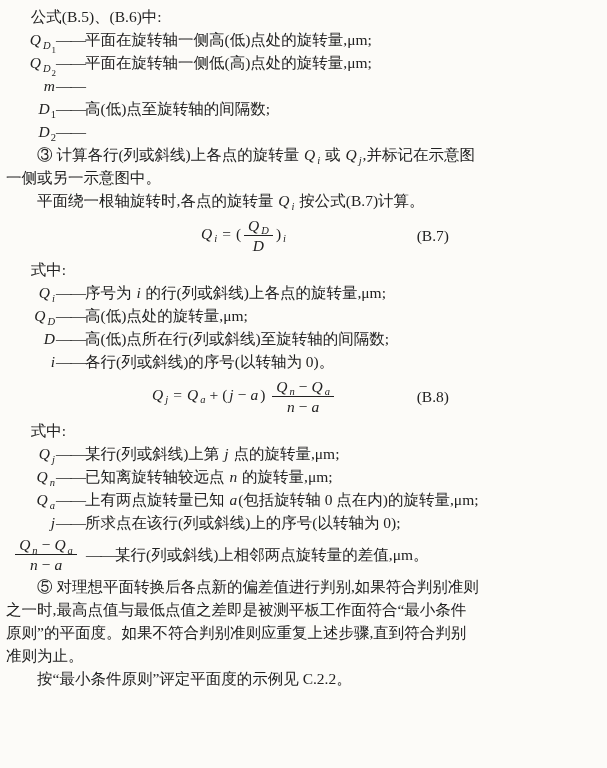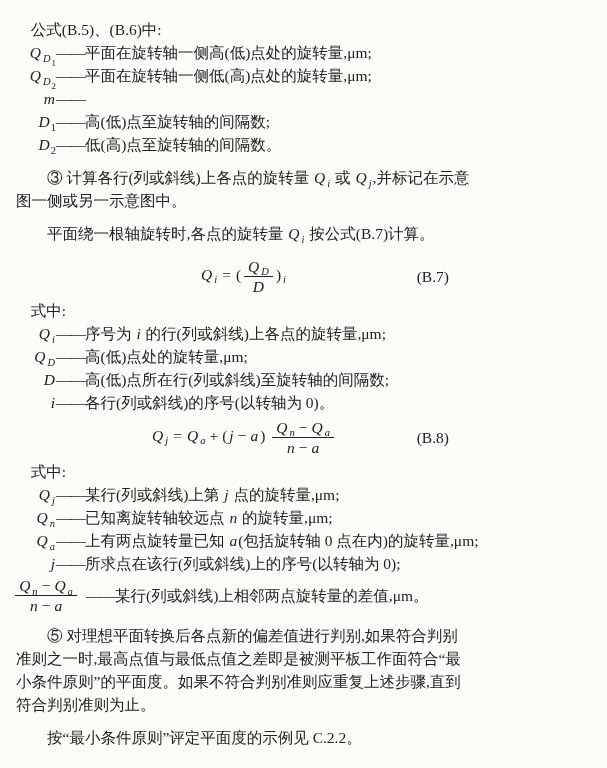--- a/index.html
+++ b/index.html
@@ -2,24 +2,24 @@
 <html><head>
 <meta charset="utf-8">
 <style>
   html,body{margin:0;padding:0;}
   body{
     width:607px;height:768px;overflow:hidden;
     background:#fcfbf8;color:#212121;
     font-family:"Liberation Serif","DejaVu Serif",serif;
     font-size:15.5px;line-height:23px;
   }
-  .page{box-sizing:border-box;width:503px;height:768px;padding:18px 22px 0 6px;font-family:Liberation Serif, serif;}
+  .page{box-sizing:border-box;width:503px;height:768px;padding:5px 22px 0 6px;font-family:Liberation Serif, serif;}
   .line{margin:0;}
   .indent-sm{margin-left:1.6em;}
-  .para{margin:10px;text-indent:2em;}
+  .para{margin:0;text-indent:2em;}
   i.mv{font-style:italic;padding:0 1px;}
   sub{font-size:0.68em;line-height:0;vertical-align:-0.35em;}
   sub sub{font-size:0.85em;vertical-align:-0.45em;}
   .def-row{display:flex;align-items:flex-start;}
   .def-term{flex:0 0 50px;text-align:right;white-space:nowrap;}
   .def-term-frac{flex:0 0 80px;display:flex;justify-content:center;align-self:center;}
   .def-dash{flex:0 0 auto;letter-spacing:-1px;}
   .def-desc{flex:1;}
   .def-row-frac{display:flex;align-items:center;margin:2px 0;}
   .formula{position:relative;display:flex;justify-content:center;align-items:center;margin:2px 0;min-height:42px;}
@@ -57,21 +57,20 @@
 
   <div class="def-row">
     <span class="def-term"><i class="mv">D</i><sub>1</sub></span>
     <span class="def-dash">——</span>
     <span class="def-desc">高(低)点至旋转轴的间隔数;</span>
   </div>
 
   <div class="def-row">
     <span class="def-term"><i class="mv">D</i><sub>2</sub></span>
     <span class="def-dash">——</span>
-    <span class="def-desc">低(高)点至旋转轴的间隔数。</span>
   </div>
 
   <p class="para"><span>③ 计算各行(列或斜线)上各点的旋转量 </span><i class="mv">Q</i><sub><i class="mv">i</i></sub><span> 或 </span><i class="mv">Q</i><sub><i class="mv">j</i></sub><span>,并标记在示意图一侧或另一示意图中。</span></p>
 
   <p class="para"><span>平面绕一根轴旋转时,各点的旋转量 </span><i class="mv">Q</i><sub><i class="mv">i</i></sub><span> 按公式(B.7)计算。</span></p>
 
   <div class="formula">
     <span class="f-body"><i class="mv">Q</i><sub><i class="mv">i</i></sub><span class="eq">=</span><span class="paren">(</span><span class="frac">
           <span class="fnum"><i class="mv">Q</i><sub><i class="mv">D</i></sub></span>
           <span class="fden"><i class="mv">D</i></span>

